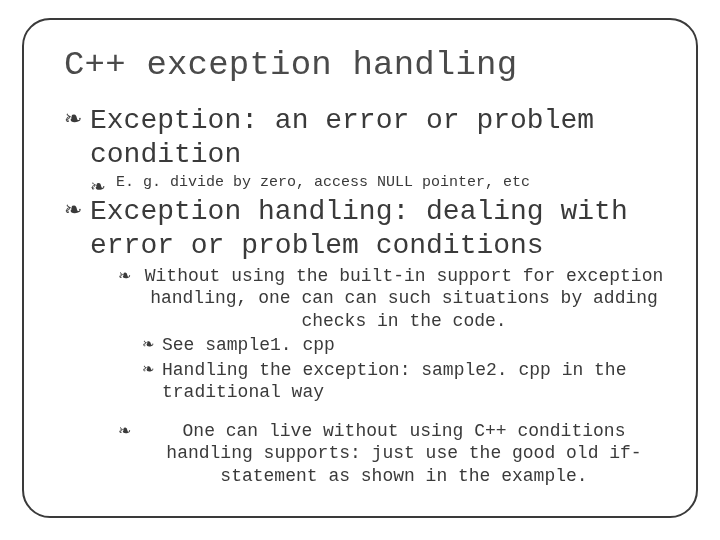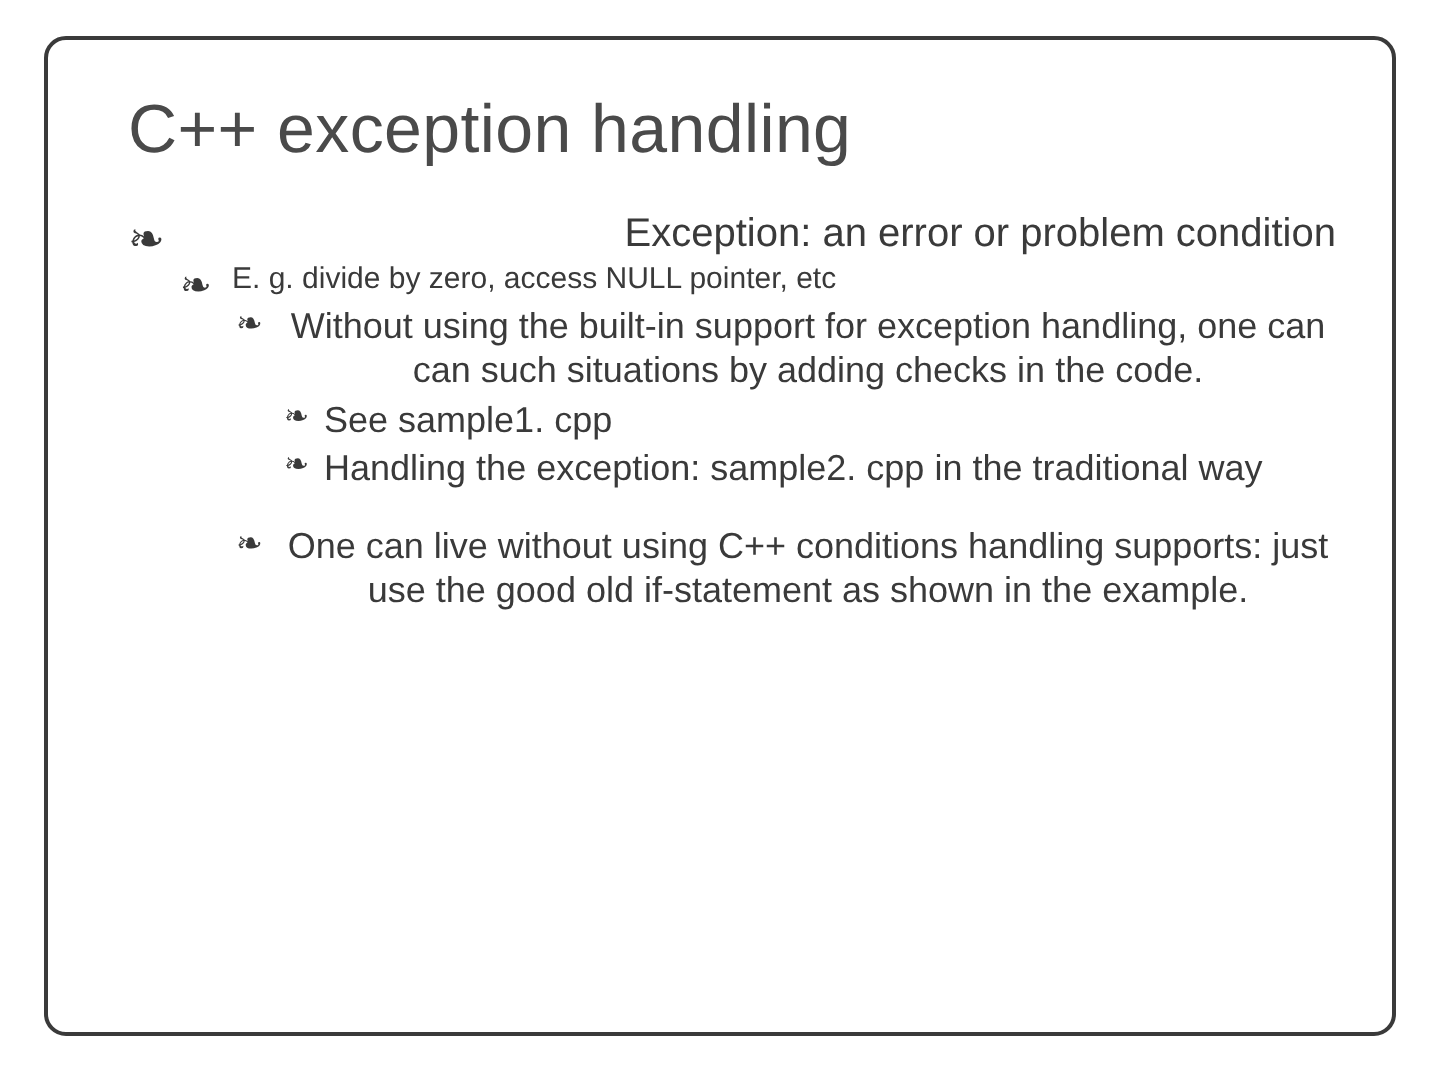--- a/index.html
+++ b/index.html
@@ -16,40 +16,40 @@
     width: 720px;
     height: 540px;
     padding: 18px 22px 22px 22px;
     position: relative;
   }
   .frame {
     box-sizing: border-box;
     width: 100%;
     height: 100%;
     border: 2px solid #3a3a3a;
-    border-radius: 11px;
+    border-radius: 28px;
     padding: 26px 28px 16px 40px;
+    font-family: Liberation Mono, monospace;
   }
   .title {
     font-size: 34px;
     font-weight: 400;
     color: #4a4a4a;
     margin: 0 0 20px 0;
     letter-spacing: 0.2px;
   }
 
   
 
   .l1 {
-    font-size: 20px;
+    font-size: 28px;
     position: relative;
     padding-left: 26px;
     margin-bottom: 2px;
     line-height: 1.22;
-    text-align: right;
   }
   .l2 {
     font-size: 15px;
     position: relative;
     padding-left: 26px;
     margin-left: 26px;
     margin-bottom: 2px;
     line-height: 1.22;
   }
   .l3 {
@@ -86,20 +86,21 @@
 </head>
 <body>
 
 <div class="slide">
   <div class="frame">
     <h1 class="title">C++ exception handling</h1>
 
     <div class="l1">Exception: an error or problem condition</div>
     <div class="l2">E. g. divide by zero, access NULL pointer, etc</div>
 
+    <div class="l1">Exception handling: dealing with  error or problem conditions</div>
     <div class="l3">Without using the built-in support for exception handling, one can can such situations by adding checks in the code.</div>
     <div class="l4">See sample1. cpp</div>
     <div class="l4">Handling the exception: sample2. cpp in the traditional way</div>
 
     <div class="gap"></div>
 
     <div class="l3">One can live without using C++ conditions handling supports: just use the good old if-statement as shown in the example.</div>
   </div>
 </div>
 

